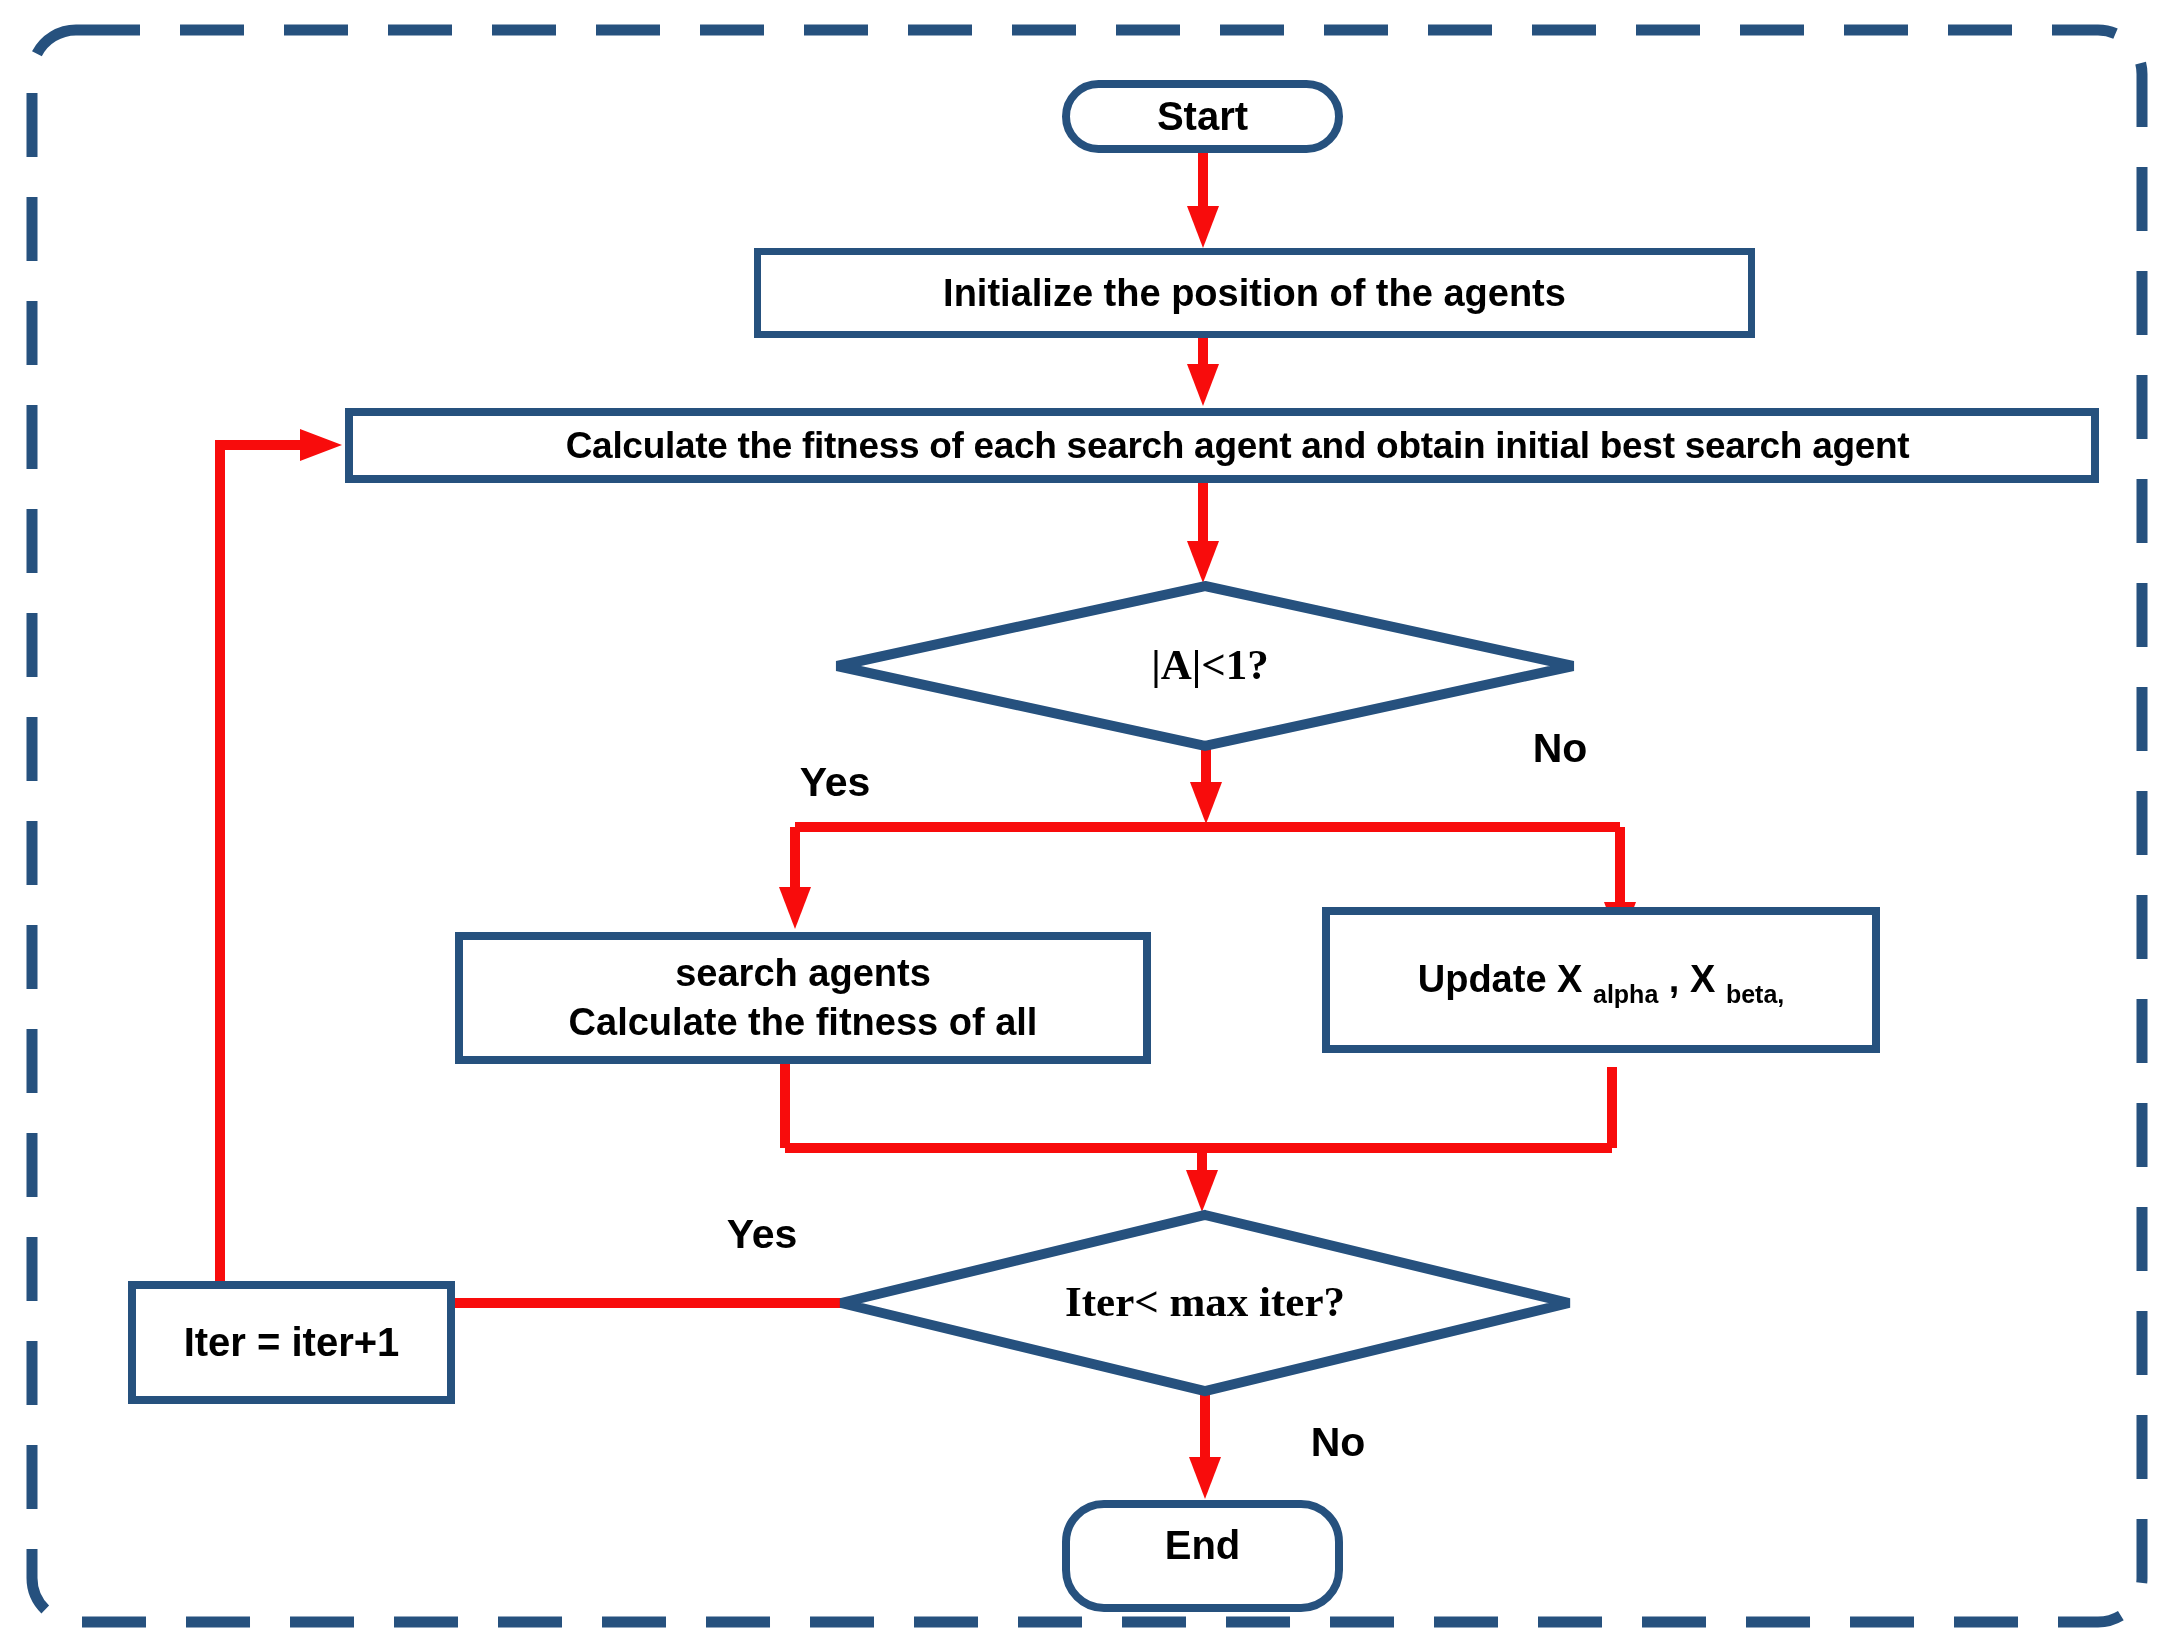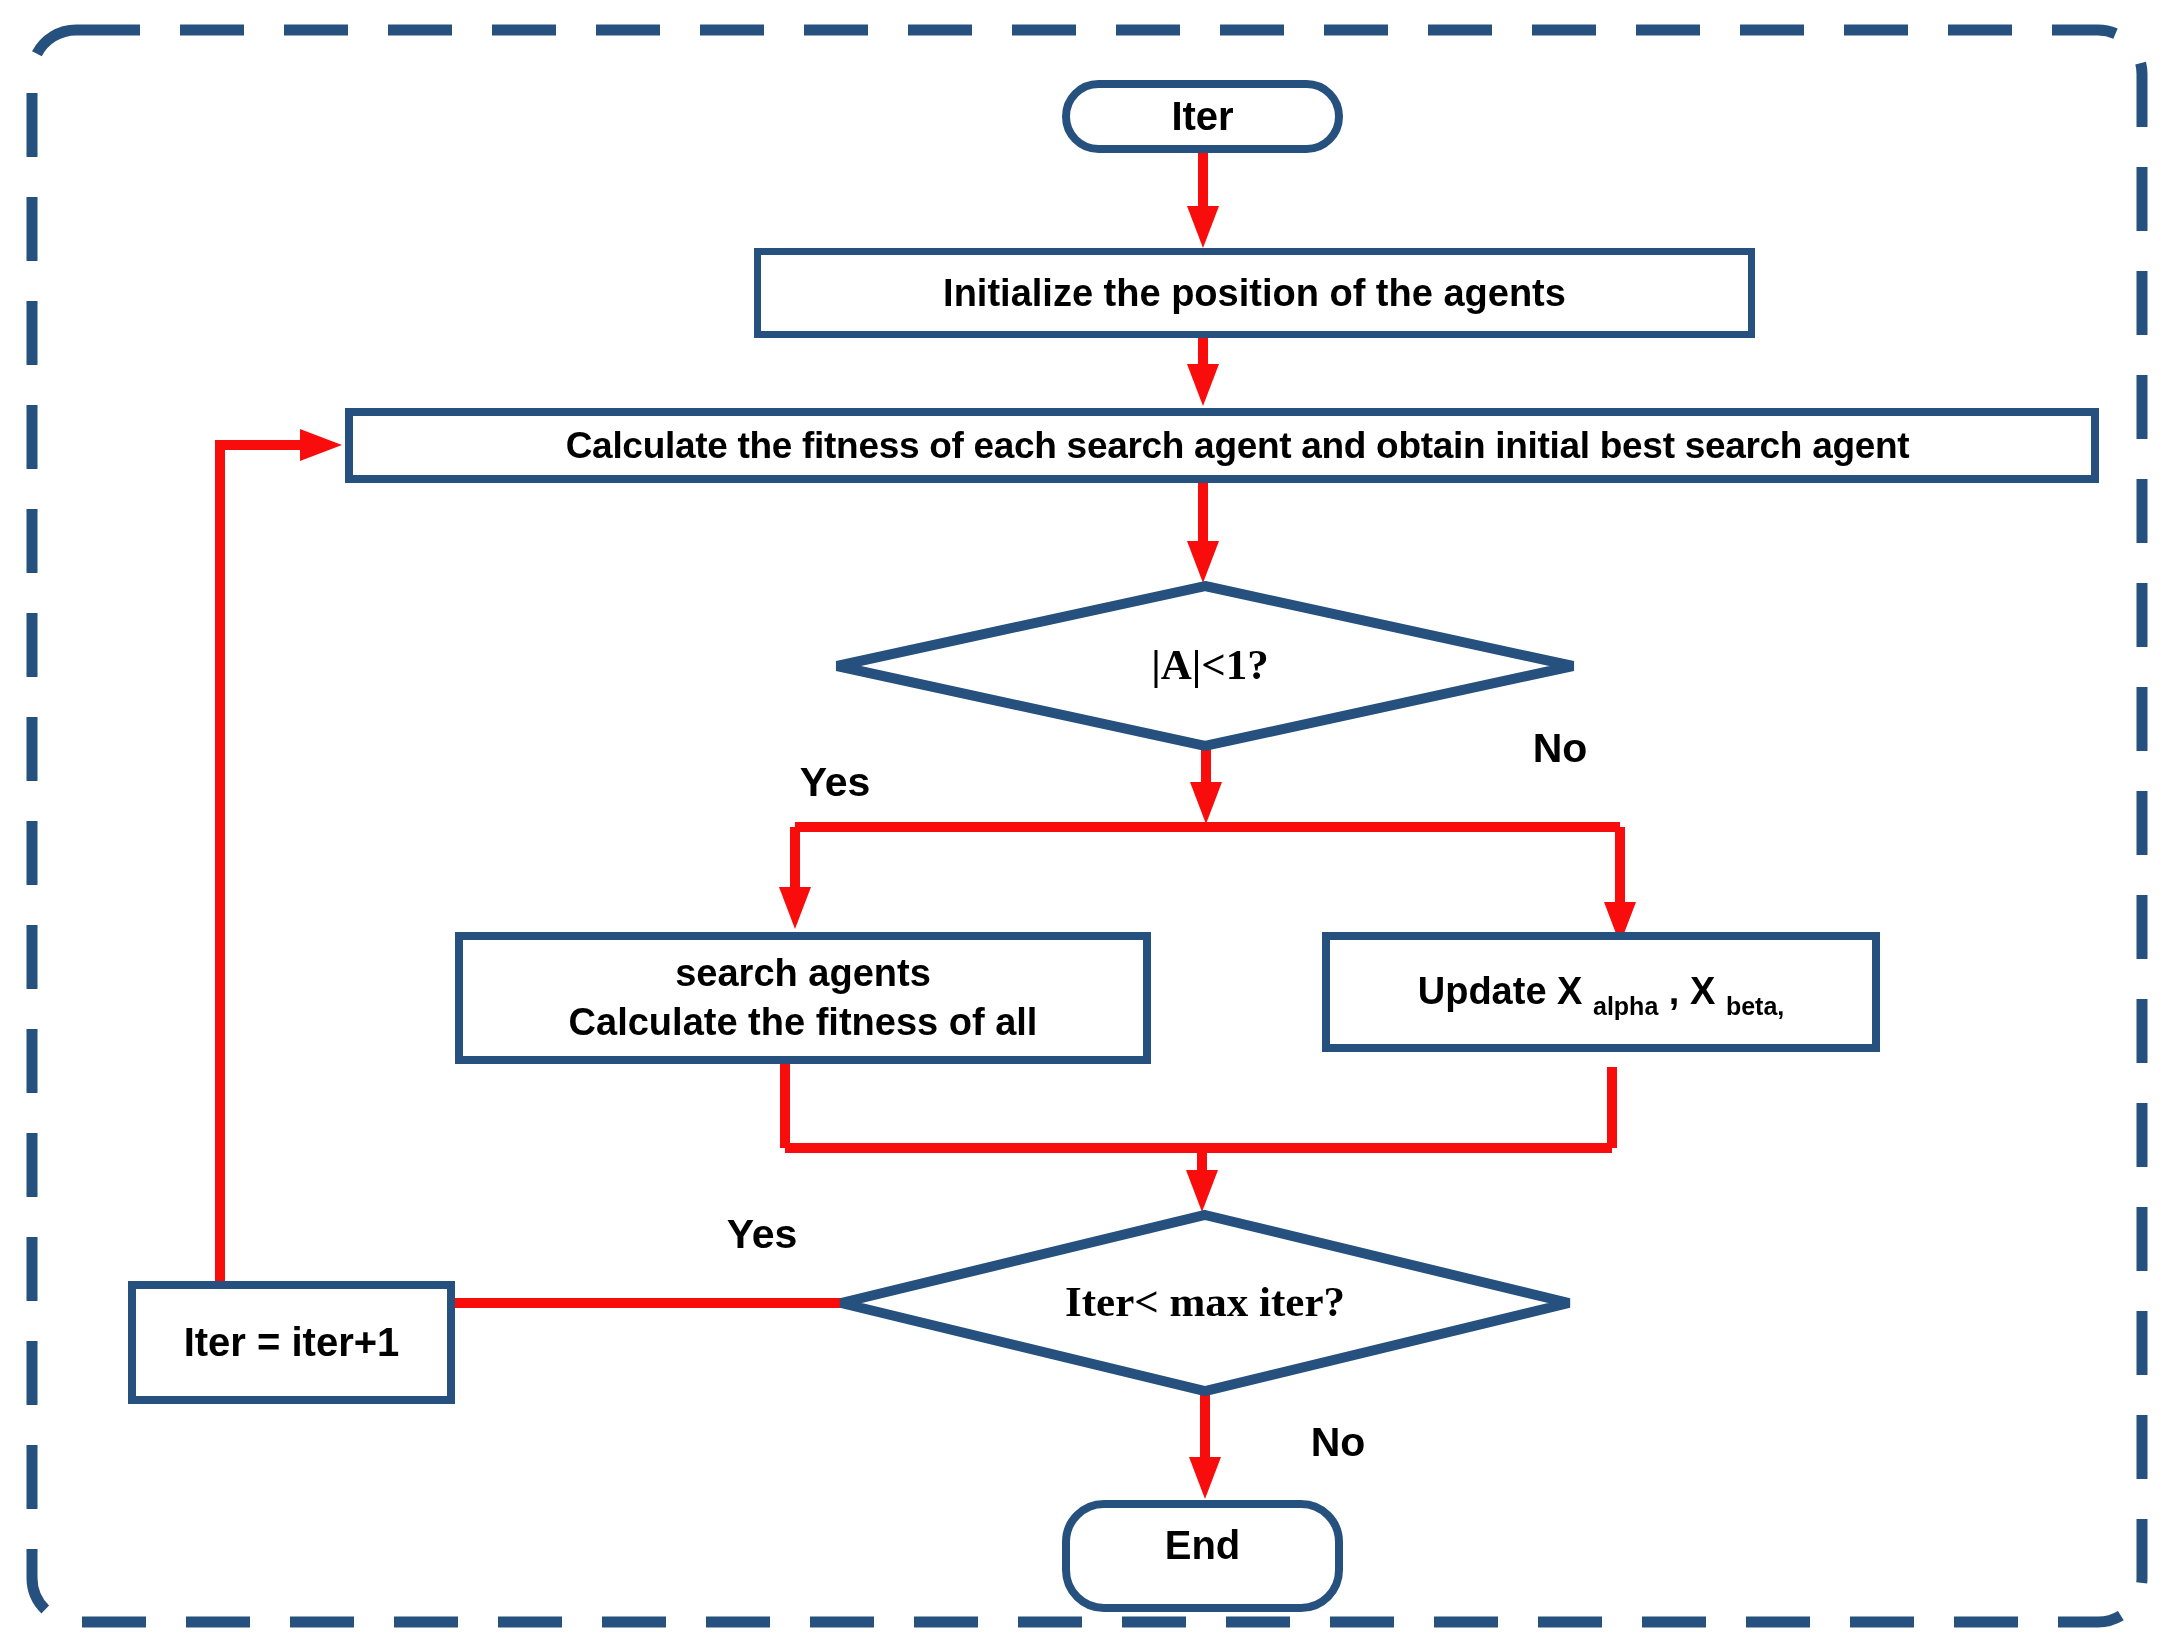--- a/index.html
+++ b/index.html
@@ -79,39 +79,39 @@
     <polygon class="head" points="342,445 300,429 300,461"></polygon>
 
     <path class="wire" d="M1205 1391 V1460"></path>
     <polygon class="head" points="1205,1499 1189,1457 1221,1457"></polygon>
 
     <polygon class="diamond" points="1205,586 1573,666 1205,746 837,666"></polygon>
     <polygon class="diamond" points="1205,1215 1569,1303 1205,1391 841,1303"></polygon>
   </svg>
 
   <div class="node terminal" style="left:1062px;top:80px;width:281px;height:73px;font-size:40px;">
-    <span>Iter</span>
+    <span>Start</span>
   </div>
 
   <div class="node" style="left:727px;top:248px;width:1001px;height:90px;font-size:38px;border-width:7px;margin-left:27px;">
     <span>Initialize the position of the agents</span>
   </div>
 
   <div class="node small-pad" style="left:345px;top:408px;width:1754px;height:75px;font-size:37px;letter-spacing:-0.3px;padding-left:37px;">
     <span class="nowrap">Calculate the fitness of each search agent and obtain initial best search agent</span>
   </div>
 
   <div class="node" style="left:455px;top:932px;width:696px;height:132px;font-size:38px;line-height:1.3;">
     <div>
       <div>search agents</div>
       <div>Calculate the fitness of all</div>
     </div>
   </div>
 
-  <div class="node" style="left:1322px;top:932px;width:558px;height:120px;font-size:38px;line-height:1.25;">
+  <div class="node" style="left:1322px;top:907px;width:558px;height:146px;font-size:38px;line-height:1.25;">
     <div>
       <div>
         <span>Update X</span>
         <span class="sub">alpha</span>
         <span>, X</span>
         <span class="sub">beta,</span>
       </div>
     </div>
   </div>
 

